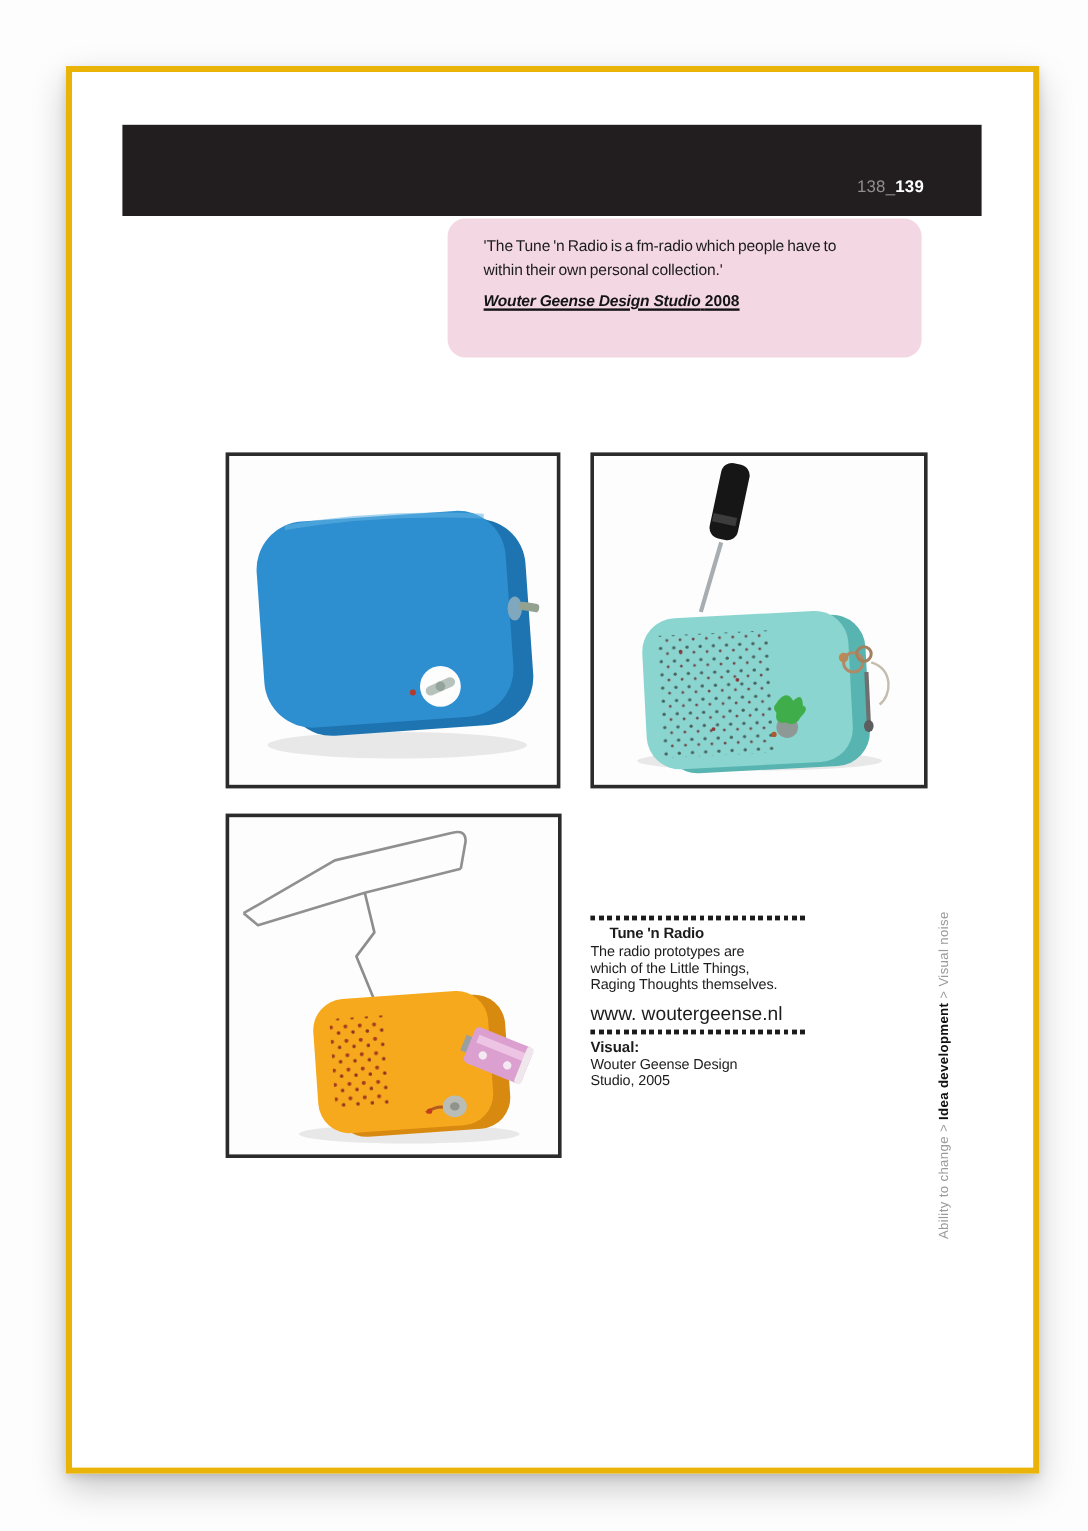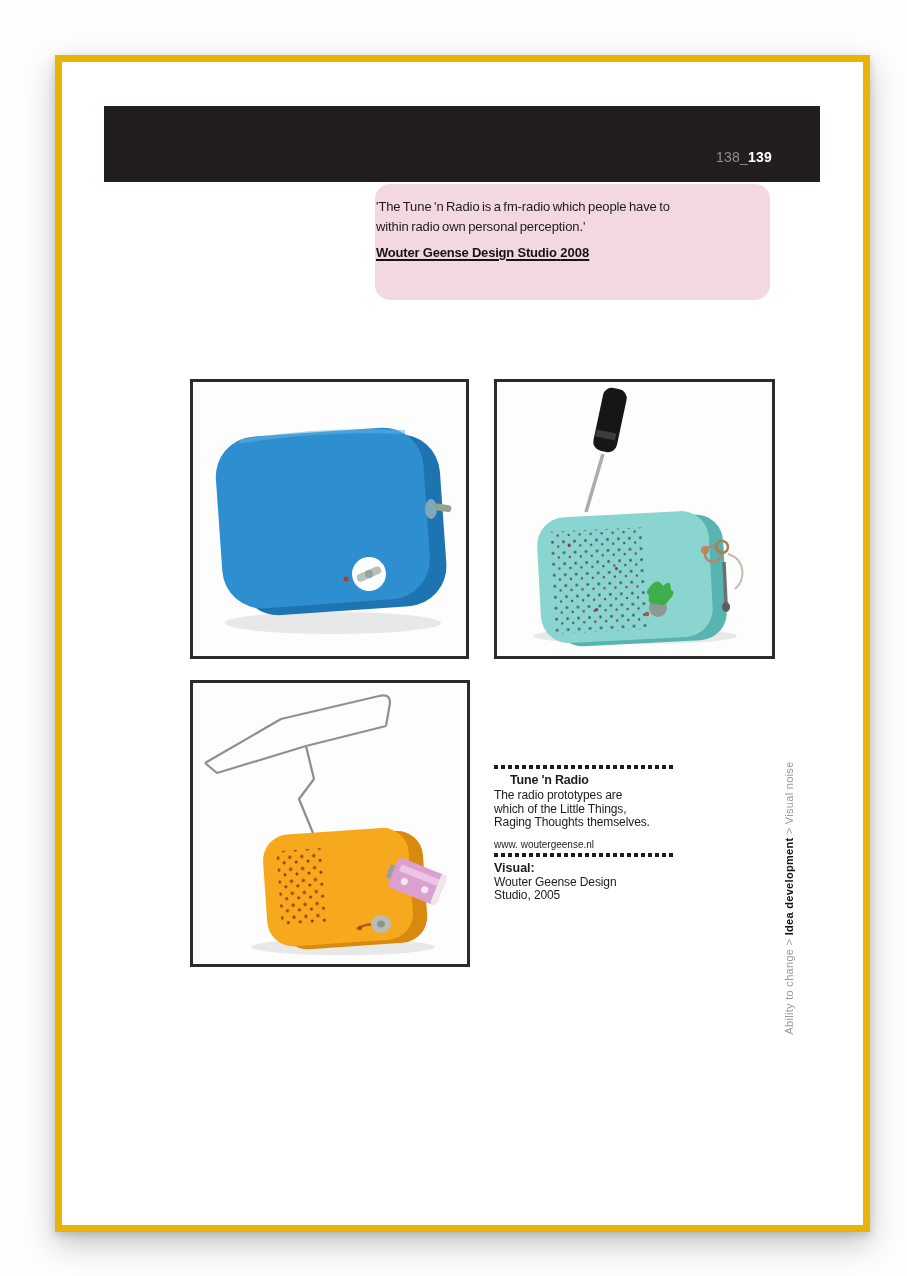--- a/index.html
+++ b/index.html
@@ -4,64 +4,64 @@
 <style>
   html,body{margin:0;padding:0;background:#ffffff;}
   body{
     width:907px;height:1276px;position:relative;overflow:hidden;
     font-family:"Liberation Sans","DejaVu Sans",sans-serif;
     -webkit-font-smoothing:antialiased;
   }
   .stage{position:absolute;inset:0;background:#fdfdfd;}
   .card{
     position:absolute;left:55px;top:55px;width:801px;height:1163px;
-    background:#ffffff;border:7px solid #eab308;
+    background:#ffffff;border:5px solid #eab308;
     box-shadow:0 12px 28px rgba(0,0,0,.22),0 3px 8px rgba(0,0,0,.14);
   }
   .header-bar{
     position:absolute;left:42px;top:44px;width:716px;height:76px;
     background:#221e1f;
   }
   .page-numbers{
     position:absolute;right:48px;bottom:17px;
     font-size:14px;letter-spacing:.2px;color:#8f8d8e;white-space:nowrap;
   }
   .page-numbers .pg-right{color:#ffffff;font-weight:bold;}
   .quote-box{
     position:absolute;left:313px;top:122px;width:395px;height:116px;
     background:#f3d7e2;border-radius:15px;box-sizing:border-box;
-    padding:13px 16px 0 1px;
+    padding:13px 16px 0 30px;
   }
   .quote-line{
     font-size:13px;line-height:19.5px;color:#1c1c1c;
     letter-spacing:-.1px;word-spacing:-1px;white-space:nowrap;
   }
   .quote-attrib{
     margin-top:9px;font-size:13px;color:#141414;white-space:nowrap;
     text-decoration:underline;text-decoration-thickness:1.5px;text-underline-offset:2px;
   }
-  .quote-attrib .attrib-name{font-weight:bold;letter-spacing:-.2px;}
+  .quote-attrib .attrib-name{font-weight:bold;letter-spacing:-.2px;font-style:italic;}
   .quote-attrib .attrib-year{font-weight:bold;}
   .photo-frame{
     position:absolute;border:3px solid #2b2b2b;background:#fdfdfd;box-sizing:border-box;
   }
   .frame-1{left:128px;top:317px;width:279px;height:280px;}
   .frame-2{left:432px;top:317px;width:281px;height:280px;}
   .frame-3{left:128px;top:618px;width:280px;height:287px;}
   .photo-frame svg{display:block;width:100%;height:100%;}
   .info-block{
     position:absolute;left:432px;top:703px;width:190px;color:#1c1c1c;
   }
   .dotted-rule{
     width:180px;height:4px;
     background-image:repeating-linear-gradient(90deg,#1b1b1b 0 4px,transparent 4px 7px);
   }
   .info-title{font-size:12.5px;font-weight:bold;margin:4px 0 2px 16px;letter-spacing:-.2px;}
   .info-line{font-size:12px;line-height:13.5px;letter-spacing:-.1px;white-space:nowrap;}
-  .info-url{font-size:10px;margin-top:9px;margin-bottom:3px;white-space:nowrap;}
+  .info-url{font-size:16px;margin-top:9px;margin-bottom:3px;white-space:nowrap;}
   .info-design-label{font-size:12.5px;font-weight:bold;margin:4px 0 1px 0;}
   .sidebar-vertical{
     position:absolute;left:578px;top:829px;width:300px;height:14px;
     transform:rotate(-90deg);transform-origin:center;
     font-size:11px;letter-spacing:.3px;color:#9a9a9a;white-space:nowrap;
     text-align:center;
   }
   .sidebar-vertical .seg-bold{color:#111111;font-weight:bold;}
 </style>
 </head>
@@ -71,21 +71,21 @@
   <div class="card">
 
     <div class="header-bar">
       <div class="page-numbers">
         <span class="pg-left">138_</span><span class="pg-right">139</span>
       </div>
     </div>
 
     <div class="quote-box">
       <div class="quote-line">'The Tune 'n Radio is a fm-radio which people have to</div>
-      <div class="quote-line">within radio own personal perception.'</div>
+      <div class="quote-line">within their own personal collection.'</div>
       <div class="quote-attrib">
         <span class="attrib-name">Wouter Geense Design Studio</span>
         <span class="attrib-year">2008</span>
       </div>
     </div>
 
     <div class="photo-frame frame-1">
       <svg viewBox="0 0 273 274" aria-hidden="true">
         <ellipse cx="140" cy="241" rx="108" ry="11" fill="#e8e8e8"></ellipse>
         <g transform="rotate(-4 130 138)">

